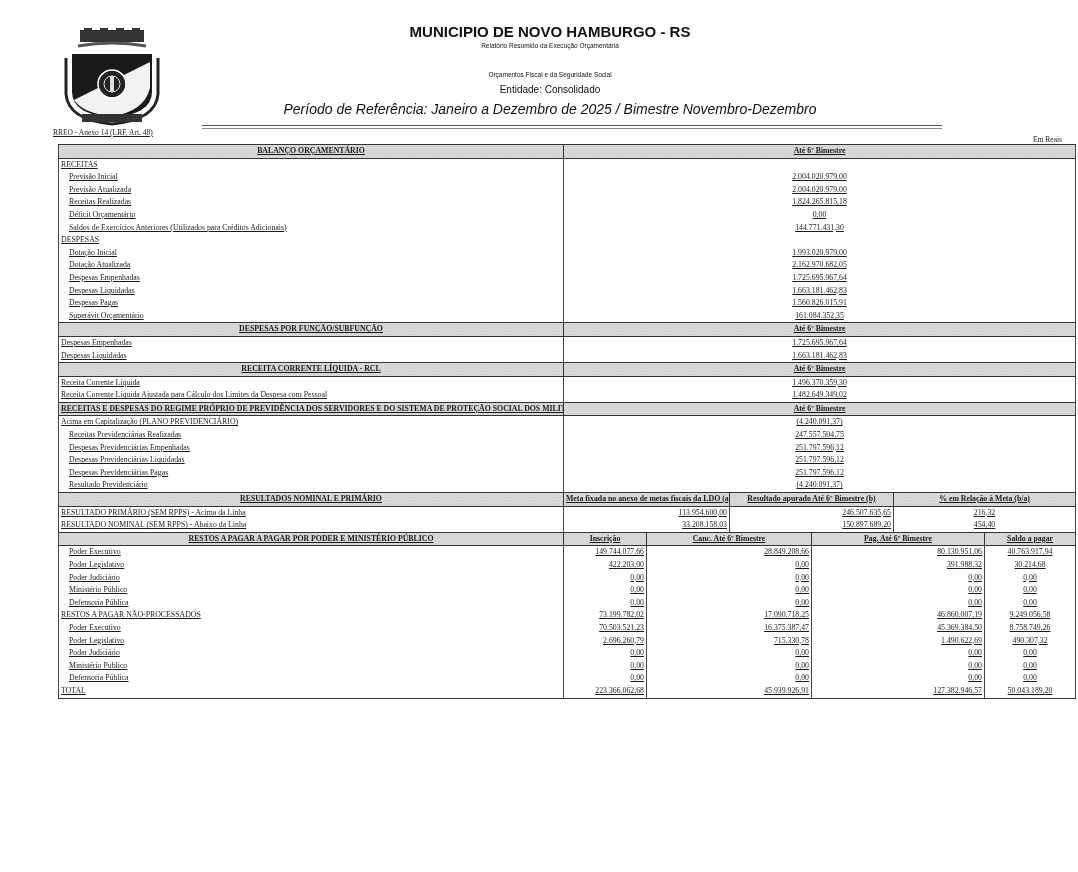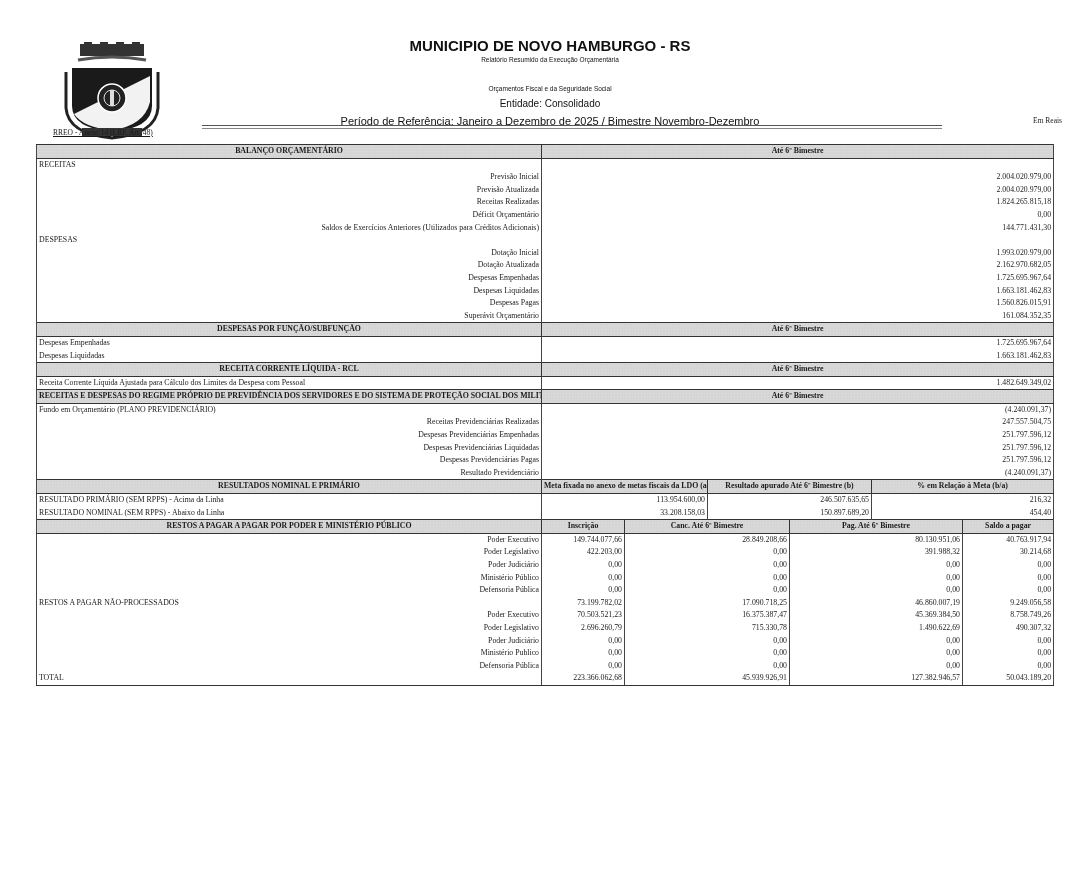--- a/index.html
+++ b/index.html
@@ -1,51 +1,51 @@
 <!DOCTYPE html>
 <html><head>
 <meta charset="utf-8">
 <style>
   html, body { margin: 0; padding: 0; background: #ffffff; }
   body {
     width: 1078px; height: 872px; position: relative; overflow: hidden;
     font-family: "Liberation Serif", serif; color: #1a1a1a;
   }
-  .header { position: absolute; left: 0; top: 18px; width: 1078px; height: 125px; }
+  .header { position: absolute; left: 0; top: 4px; width: 1078px; height: 125px; }
   .logo { position: absolute; left: 64px; top: 24px; width: 96px; height: 98px; }
   .htext { position: absolute; left: 250px; width: 600px; text-align: center;
            font-family: "Liberation Sans", sans-serif; color: #111; }
   .h-muni { top: 19px; font-size: 15px; font-weight: bold; }
   .h-sub1 { top: 38px; font-size: 6.5px; }
   .h-demo { top: 50px; font-size: 13.5px; }
   .h-sub2 { top: 67px; font-size: 6.5px; }
   .h-ent  { top: 80px; font-size: 10px; }
-  .h-per  { top: 97px; font-size: 11px; }
+  .h-per  { top: 97px; font-size: 14px; font-style: italic; }
 
   .annex { position: absolute; left: 53px; top: 128px; font-size: 7.5px; text-decoration: underline; }
   .annex-rule { position: absolute; left: 202px; top: 125px; width: 740px; height: 2px;
                 border-top: 1px solid #555; border-bottom: 1px solid #888; }
-  .unit { position: absolute; right: 16px; top: 116px; font-size: 7.5px; }
+  .unit { position: absolute; right: 16px; top: 135px; font-size: 7.5px; }
 
   table.rreo {
-    position: absolute; left: 36px; top: 144px; width: 1017px;
-    border-collapse: collapse; font-size: 7.8px; table-layout: fixed;
+    position: absolute; left: 58px; top: 144px; width: 1017px;
+    border-collapse: collapse; font-size: 7.8px; table-layout: fixed; text-decoration: underline;
   }
   table.rreo td { padding: 0 2px; height: 12.6px; line-height: 12.6px; white-space: nowrap; overflow: hidden; }
   .sec td { background: #d9d9d9;
             background-image: radial-gradient(#c6c6c6 0.6px, transparent 0.7px);
             background-size: 3px 3px;
             border-top: 1.5px solid #333; border-bottom: 1.5px solid #333;
             font-weight: bold; text-align: center; font-size: 7.8px; }
   .sec td.lbl { border-right: 1px solid #333; }
   .num { text-align: right; }
-  .ind { padding-left: 10px !important; text-align: right; }
+  .ind { padding-left: 10px !important; }
   .vline { border-left: 1px solid #444; }
   .outer-left { border-left: 1px solid #444; }
-  .outer-right { border-right: 1px solid #444; }
+  .outer-right { border-right: 1px solid #444; text-align: center; }
   .tall td { height: 34px; line-height: 11px; white-space: normal; }
   .mid td { height: 25px; line-height: 10px; white-space: normal; }
   .last td { border-bottom: 1.5px solid #333; }
 </style>
 </head>
 <body>
 
 <div class="header">
   <svg class="logo" viewBox="0 0 96 98">
     <rect x="16" y="2" width="64" height="12" fill="#333"></rect>
@@ -150,29 +150,33 @@
       </tr>
       <tr>
         <td class="outer-left">Despesas Liquidadas</td>
         <td class="num vline outer-right" colspan="6">1.663.181.462,83</td>
       </tr>
       <tr class="sec">
         <td class="lbl outer-left">RECEITA CORRENTE LÍQUIDA - RCL</td>
         <td class="outer-right" colspan="6">Até 6º Bimestre</td>
       </tr>
       <tr>
+        <td class="outer-left">Receita Corrente Líquida</td>
+        <td class="num vline outer-right" colspan="6">1.496.370.359,30</td>
+      </tr>
+      <tr>
         <td class="outer-left">Receita Corrente Líquida Ajustada para Cálculo dos Limites da Despesa com Pessoal</td>
         <td class="num vline outer-right" colspan="6">1.482.649.349,02</td>
       </tr>
       <tr class="sec tall">
         <td class="lbl outer-left">RECEITAS E DESPESAS DO REGIME PRÓPRIO DE PREVIDÊNCIA DOS SERVIDORES E DO SISTEMA DE PROTEÇÃO SOCIAL DOS MILITARES</td>
         <td class="outer-right" colspan="6">Até 6º Bimestre</td>
       </tr>
       <tr>
-        <td class="outer-left">Fundo em Orçamentário (PLANO PREVIDENCIÁRIO)</td>
+        <td class="outer-left">Acima em Capitalização (PLANO PREVIDENCIÁRIO)</td>
         <td class="num vline outer-right" colspan="6">(4.240.091,37)</td>
       </tr>
       <tr>
         <td class="outer-left ind">Receitas Previdenciárias Realizadas</td>
         <td class="num vline outer-right" colspan="6">247.557.504,75</td>
       </tr>
       <tr>
         <td class="outer-left ind">Despesas Previdenciárias Empenhadas</td>
         <td class="num vline outer-right" colspan="6">251.797.596,12</td>
       </tr>

